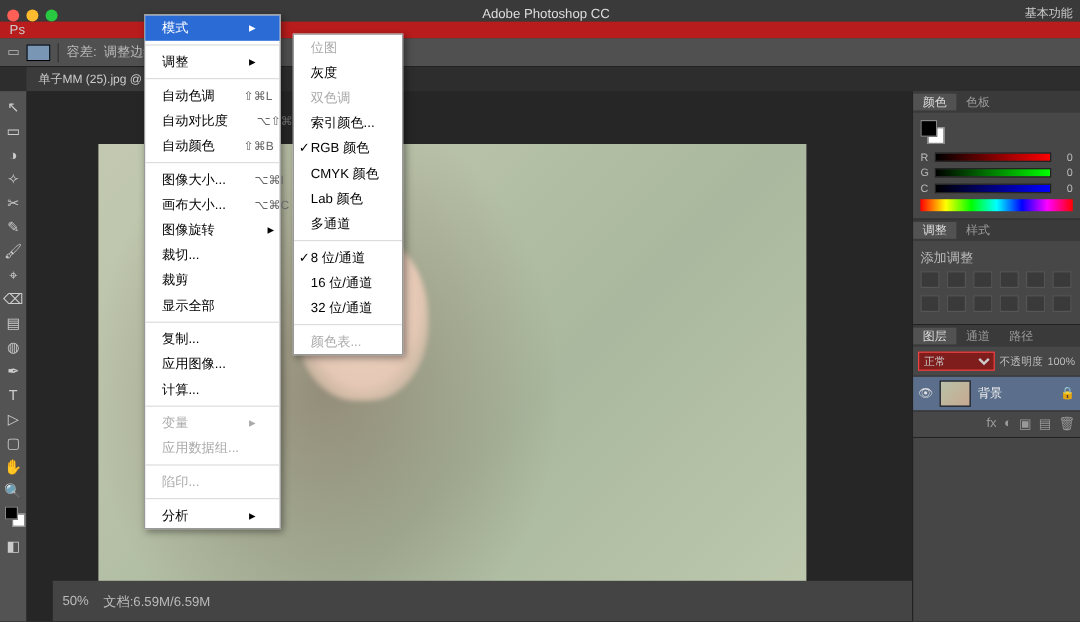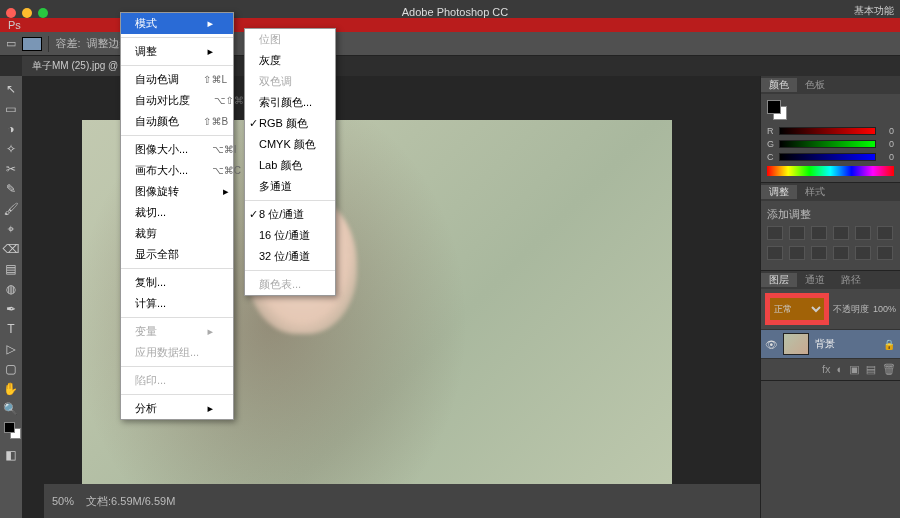--- a/index.html
+++ b/index.html
@@ -40,21 +40,21 @@
 .color-sliders .slider.b{background:linear-gradient(to right,#000,#00f)}
 .color-sliders .val{width:14px;font-size:9px;text-align:right}
 .swatch-strip{height:10px;background:linear-gradient(to right,#f00,#ff0,#0f0,#0ff,#00f,#f0f,#f00);margin-top:4px}
 .fgbg-panel{width:22px;height:22px;position:relative;margin-bottom:4px}
 .fgbg-panel .a{position:absolute;width:14px;height:14px;background:#000;border:1px solid #888;top:0;left:0}
 .fgbg-panel .b{position:absolute;width:14px;height:14px;background:#fff;border:1px solid #888;top:6px;left:6px}
 .adj-icons{display:flex;flex-wrap:wrap;gap:6px;padding:4px 0}
 .adj-icons span{width:16px;height:14px;background:#3a3a3a;border:1px solid #555;display:inline-block}
 .layers-body{padding:0}
 .layers-top{display:flex;gap:4px;padding:4px;border-bottom:1px solid #333;align-items:center}
-.layers-top select{background:#a16207;color:#ccc;border:5px solid #ef4444;font-size:9px;flex:1;height:32px}
+.layers-top select{background:#7f1d1d;color:#ccc;border:1px solid #ef4444;font-size:9px;flex:1;height:16px}
 .layer-row{display:flex;align-items:center;gap:6px;padding:3px 4px;background:#5b6f8c}
 .layer-row .eye{width:12px;color:#ddd;font-size:10px}
 .layer-row .thumb{width:26px;height:22px;background:linear-gradient(135deg,#b8c2a8,#c8a890);border:1px solid #222}
 .layer-row .name{color:#eee;font-size:10px}
 .layer-row .lock{margin-left:auto;color:#ccc;font-size:10px}
 .layers-footer{display:flex;gap:6px;padding:4px;justify-content:flex-end;color:#999;font-size:10px;border-top:1px solid #333}
 
 .menu{position:absolute;background:#fff;color:#000;border:1px solid #999;box-shadow:2px 2px 6px rgba(0,0,0,.4);z-index:100;font-size:11px}
 .menu .item{padding:3px 20px 3px 14px;white-space:nowrap;display:flex;align-items:center;justify-content:space-between;gap:24px}
 .menu .item.hl{background:#2a6bd6;color:#fff}
@@ -257,20 +257,23 @@
       <span>裁剪</span>
     </div>
     <div class="item">
       <span>显示全部</span>
     </div>
     <div class="sep"></div>
     <div class="item">
       <span>复制...</span>
     </div>
     <div class="item">
+      <span>应用图像...</span>
+    </div>
+    <div class="item">
       <span>计算...</span>
     </div>
     <div class="sep"></div>
     <div class="item disabled">
       <span>变量</span>
       <span class="sub">▸</span>
     </div>
     <div class="item disabled">
       <span>应用数据组...</span>
     </div>

